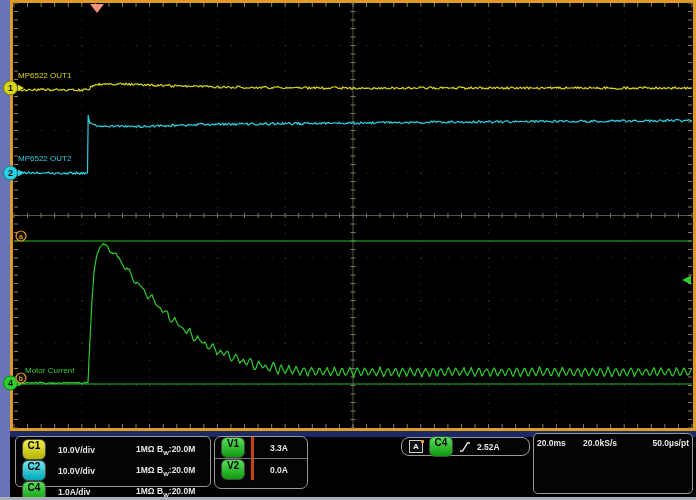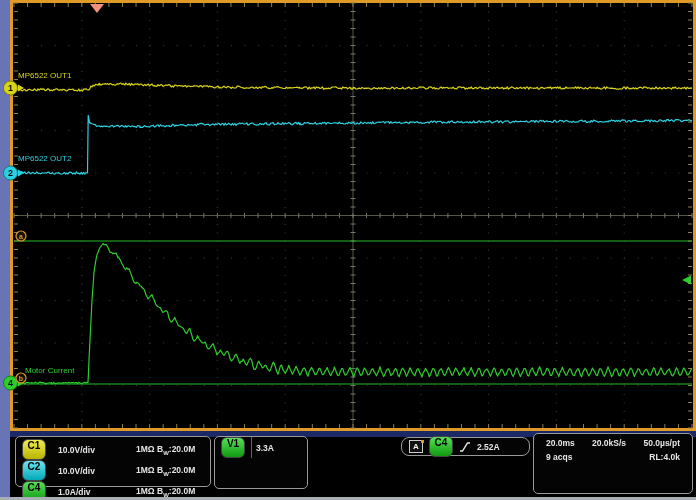--- a/index.html
+++ b/index.html
@@ -17,34 +17,34 @@
          text-align:center;font-size:10px;font-weight:bold;color:#000;
          border:1px solid #444;box-sizing:border-box;padding:0 2px;}
   .badge.yellow{background:linear-gradient(#f0ec50,#b8b400);}
   .badge.cyan{background:linear-gradient(#70e4f0,#00a8b8);}
   .badge.green{background:linear-gradient(#58e058,#0f9a0f);}
   .panel-channels{left:15px;top:436px;width:196px;height:51px;display:grid;
                   grid-template-rows:1fr 1fr 1fr;padding:2px 6px;box-sizing:border-box;}
   .ch-row{display:grid;grid-template-columns:36px 78px auto;align-items:center;}
   .ch-row sub{font-size:6px;}
   .panel-cursors{left:214px;top:436px;width:92px;height:51px;display:grid;
-                 grid-template-rows:1fr 1fr 1fr;overflow:hidden;}
+                 grid-template-rows:1fr 1fr 1fr;overflow:hidden;border-radius:7px;}
   .cur-row{display:grid;grid-template-columns:36px auto;align-items:center;
            border-bottom:1px solid #777;}
   .cur-row:last-child{border-bottom:none;}
-  .cur-row .val{border-left:1px solid #c2410c;height:100%;display:flex;align-items:center;
-                padding-left:4px;}
+  .cur-row .val{border-left:3px solid #c2410c;height:100%;display:flex;align-items:center;
+                padding-left:16px;}
   .cur-row .bcell{display:flex;justify-content:center;}
   .panel-trigger{left:401px;top:437px;width:129px;height:19px;display:flex;
                  align-items:center;gap:6px;padding:0 7px;box-sizing:border-box;border-radius:8px;}
   .a-badge{position:relative;display:inline-block;width:12px;height:11px;line-height:11px;
            border:1px solid #ccc;text-align:center;font-size:8px;color:#eee;background:#111;}
   .a-badge::after{content:"";position:absolute;top:-1px;right:-2px;width:3px;height:3px;background:#e09a28;}
   .panel-timebase{left:533px;top:433px;width:160px;height:61px;display:grid;
-                  grid-template-rows:1fr 1fr 1fr 1fr;padding:2px 12px;box-sizing:border-box;
+                  grid-template-rows:1fr 1fr 1fr 1fr;padding:2px 3px;box-sizing:border-box;
                   white-space:nowrap;}
   .tb-row{display:flex;align-items:center;gap:0;}
   .w46{display:inline-block;width:46px;}
   .w40{display:inline-block;width:40px;}
   .push{margin-left:auto;text-align:center;}
   .green-txt{color:#30d030;}
   .orange-txt{color:#e8920c;}
 </style>
 </head>
 <body>
@@ -443,36 +443,38 @@
   </div>
 </div>
 
 <div class="panel panel-cursors">
   <div class="cur-row">
     <span class="bcell">
         <span class="badge green">V1</span>
       </span>
     <span class="val">3.3A</span>
   </div>
+  <div class="cur-row">
+    <span class="bcell">
+        <span class="badge green">V2</span>
+      </span>
+    <span class="val">0.0A</span>
+  </div>
 </div>
 
 <div class="panel panel-trigger">
   <span class="a-badge">A</span>
   <span class="badge green">C4</span>
   <svg width="12" height="12" viewBox="0 0 12 12">
     <path d="M1 10 H3.5 L8.5 2 H11" stroke="#e8e8e8" fill="none" stroke-width="1.4"></path>
   </svg>
   <span>2.52A</span>
 </div>
 
 <div class="panel panel-timebase">
   <div class="tb-row">
     <span class="w46">20.0ms</span>
     <span>20.0kS/s</span>
     <span class="push">50.0µs/pt</span>
   </div>
-  <div class="tb-row">
-    <span>9 acqs</span>
-    <span class="push">RL:4.0k</span>
-  </div>
 </div>
 
 <div class="bottom-strip"></div>
 
 </body></html>

